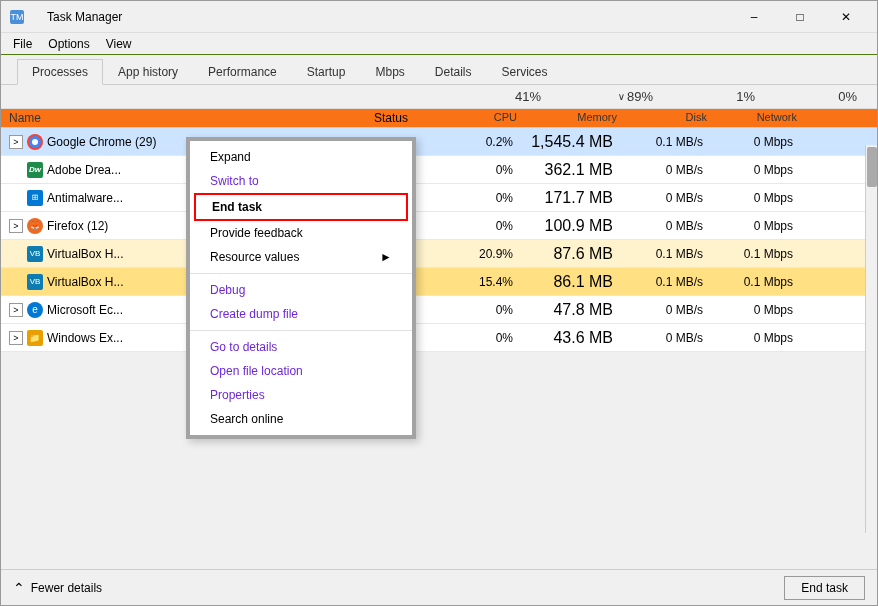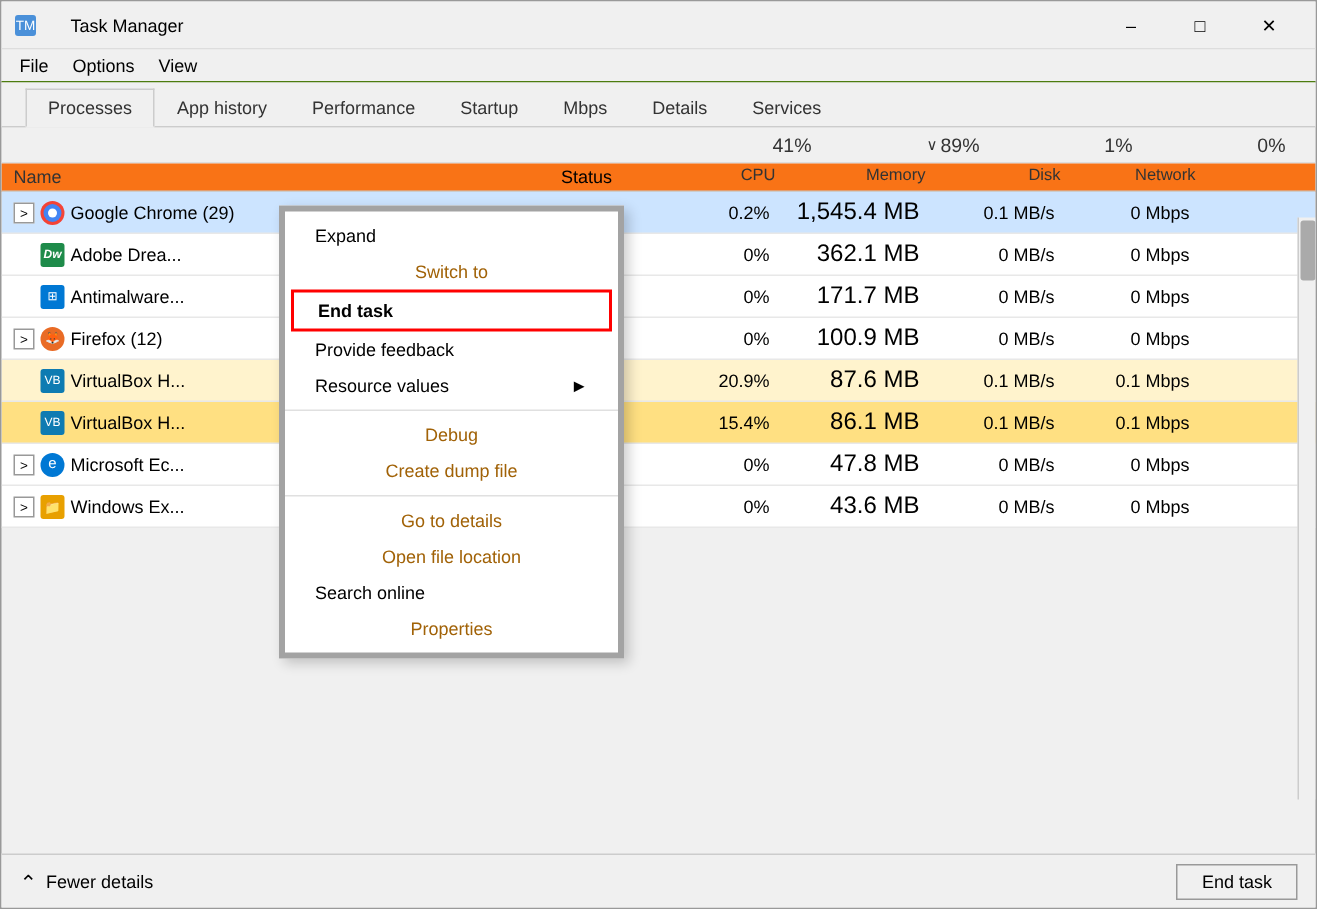--- a/index.html
+++ b/index.html
@@ -273,21 +273,21 @@
     }
     .ctx-item {
       padding: 5px 20px;
       cursor: pointer;
       font-size: 12px;
       color: #000;
       display: flex;
       align-items: center;
       justify-content: space-between;
     }
-    .ctx-item.disabled { color: #a16207; cursor: default; justify-content: center; }
+    .ctx-item.disabled { color: #6d28d9; cursor: default; }
     .ctx-item.end-task-item {
       background: white;
       border: 2px solid red;
       font-weight: 600;
       color: #000;
       margin: 0 4px;
       padding: 5px 16px;
     }
     .ctx-separator {
       height: 1px;
@@ -506,25 +506,25 @@
       <div class="ctx-item disabled">
         <span>Create dump file</span>
       </div>
       <div class="ctx-separator"></div>
       <div class="ctx-item disabled">
         <span>Go to details</span>
       </div>
       <div class="ctx-item disabled">
         <span>Open file location</span>
       </div>
+      <div class="ctx-item disabled">
+        <span>Properties</span>
+      </div>
       <div class="ctx-item">
         <span>Search online</span>
-      </div>
-      <div class="ctx-item disabled">
-        <span>Properties</span>
       </div>
     </div>
   </div>
 
   <div class="footer">
     <div class="fewer-details">
       <span style="font-size:14px;">⌃</span>
       <span>Fewer details</span>
     </div>
     <button class="end-task-btn">End task</button>

